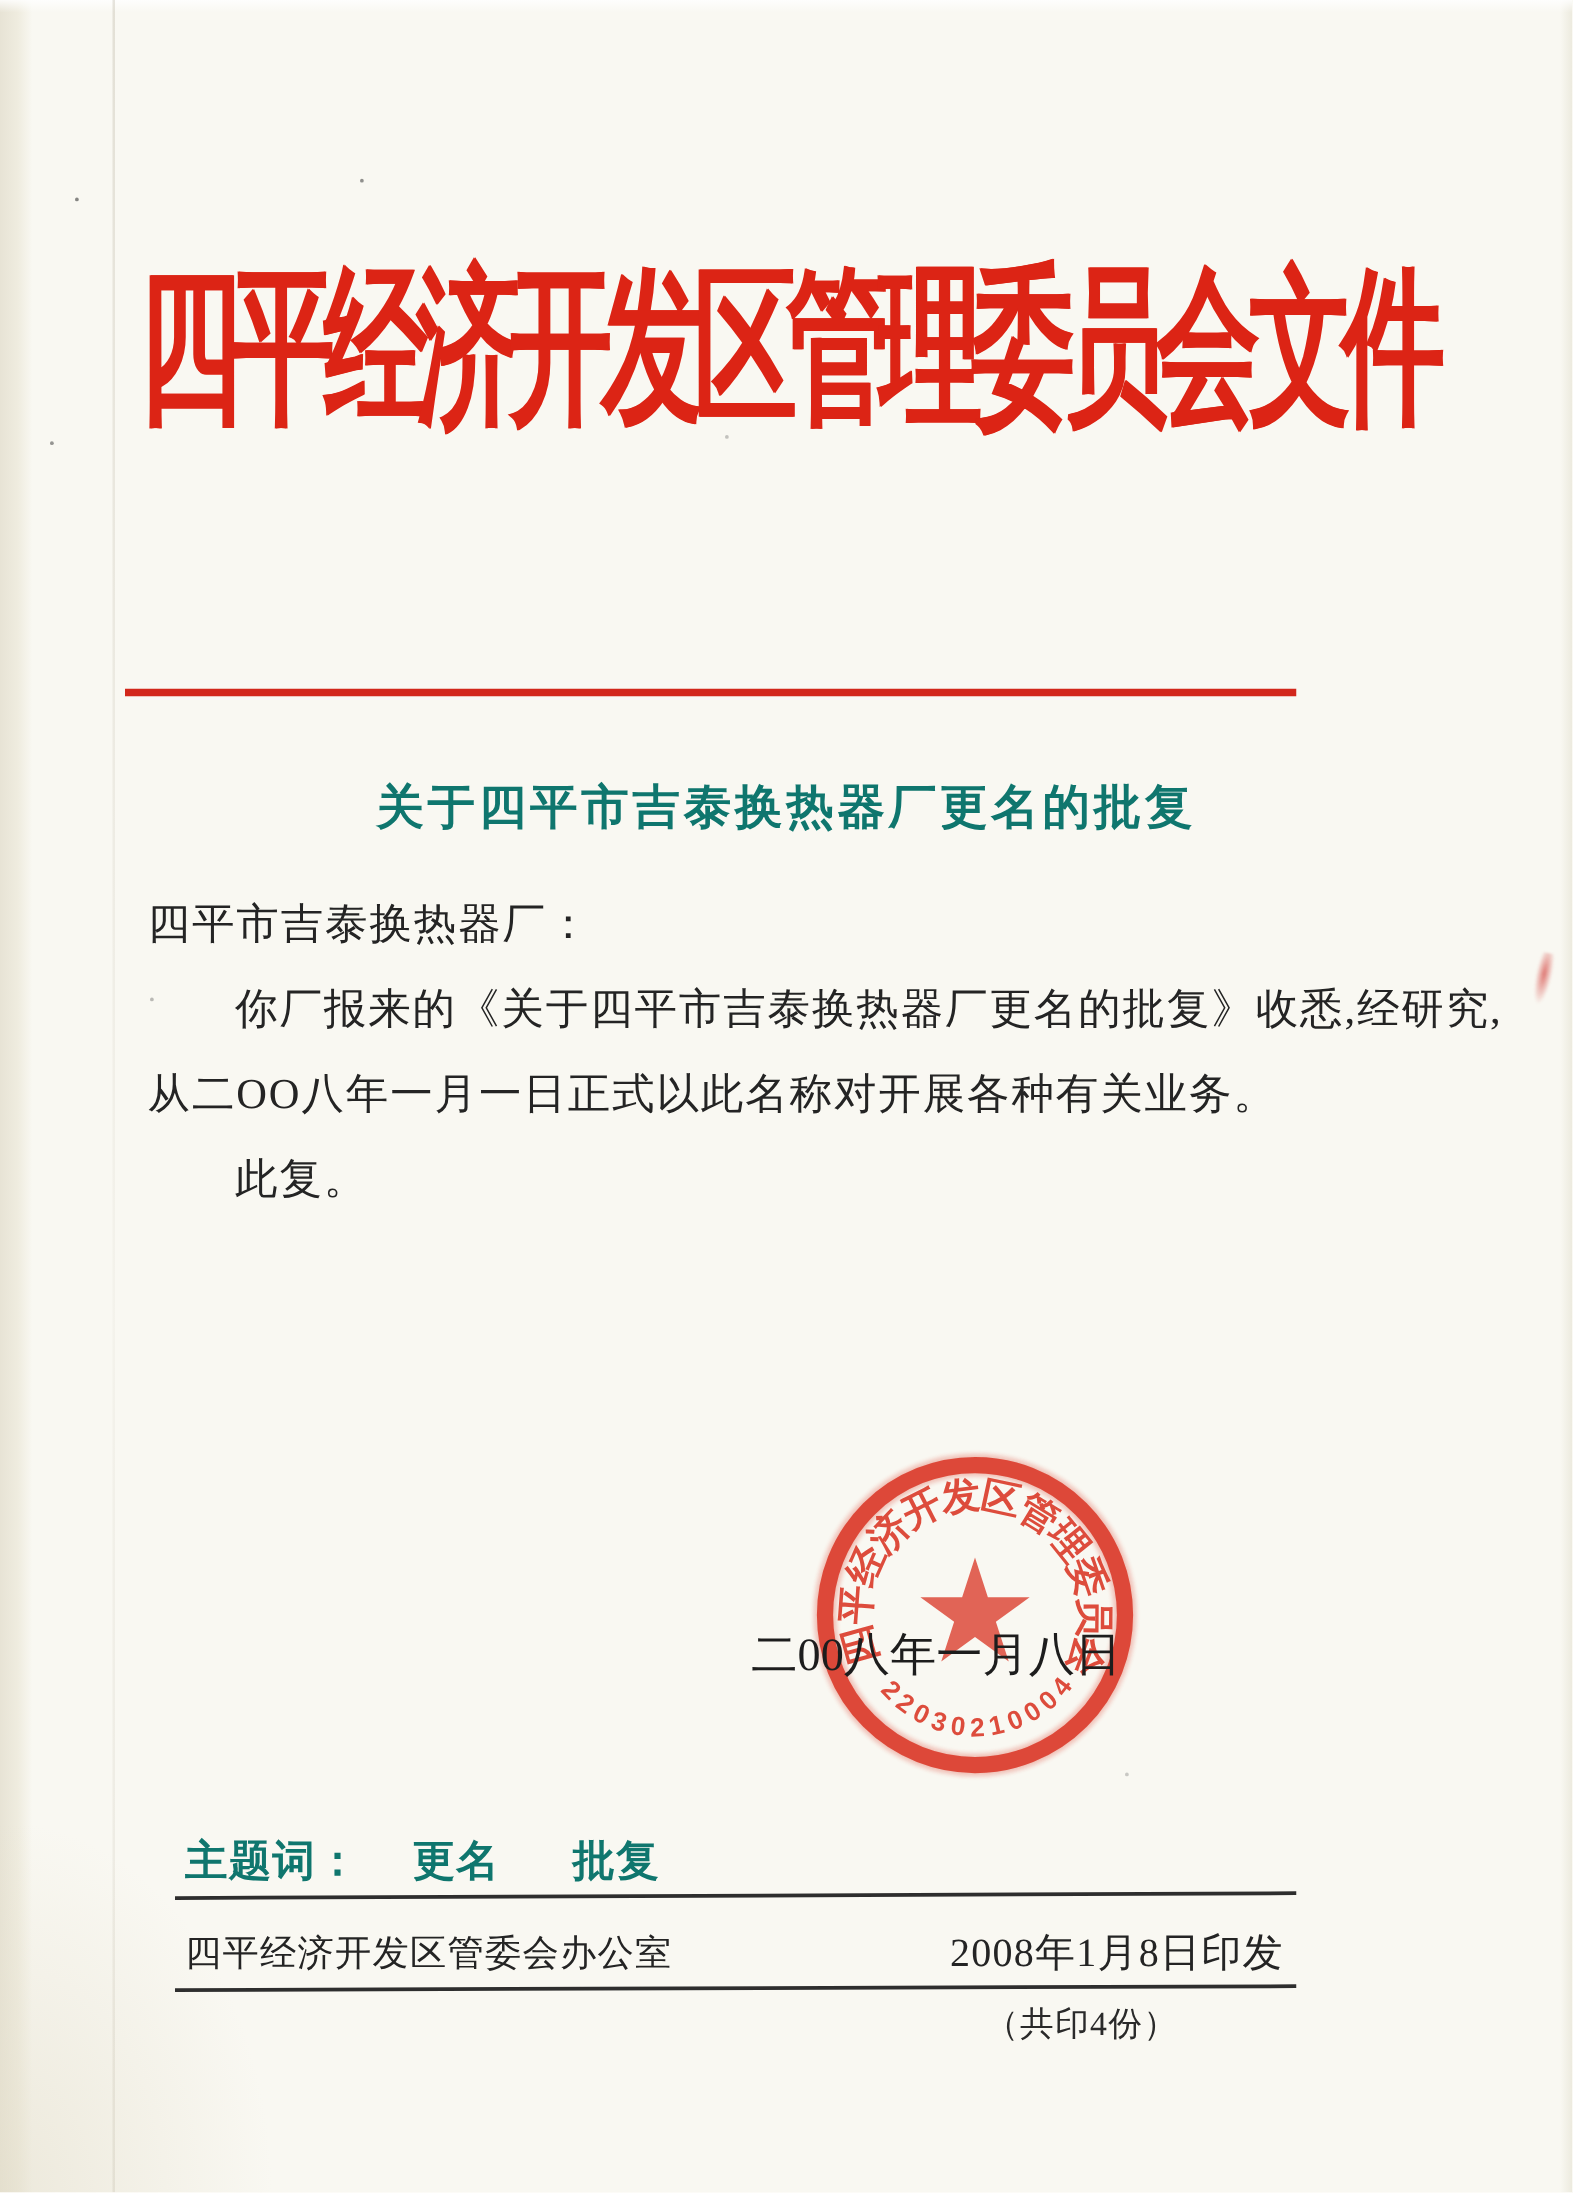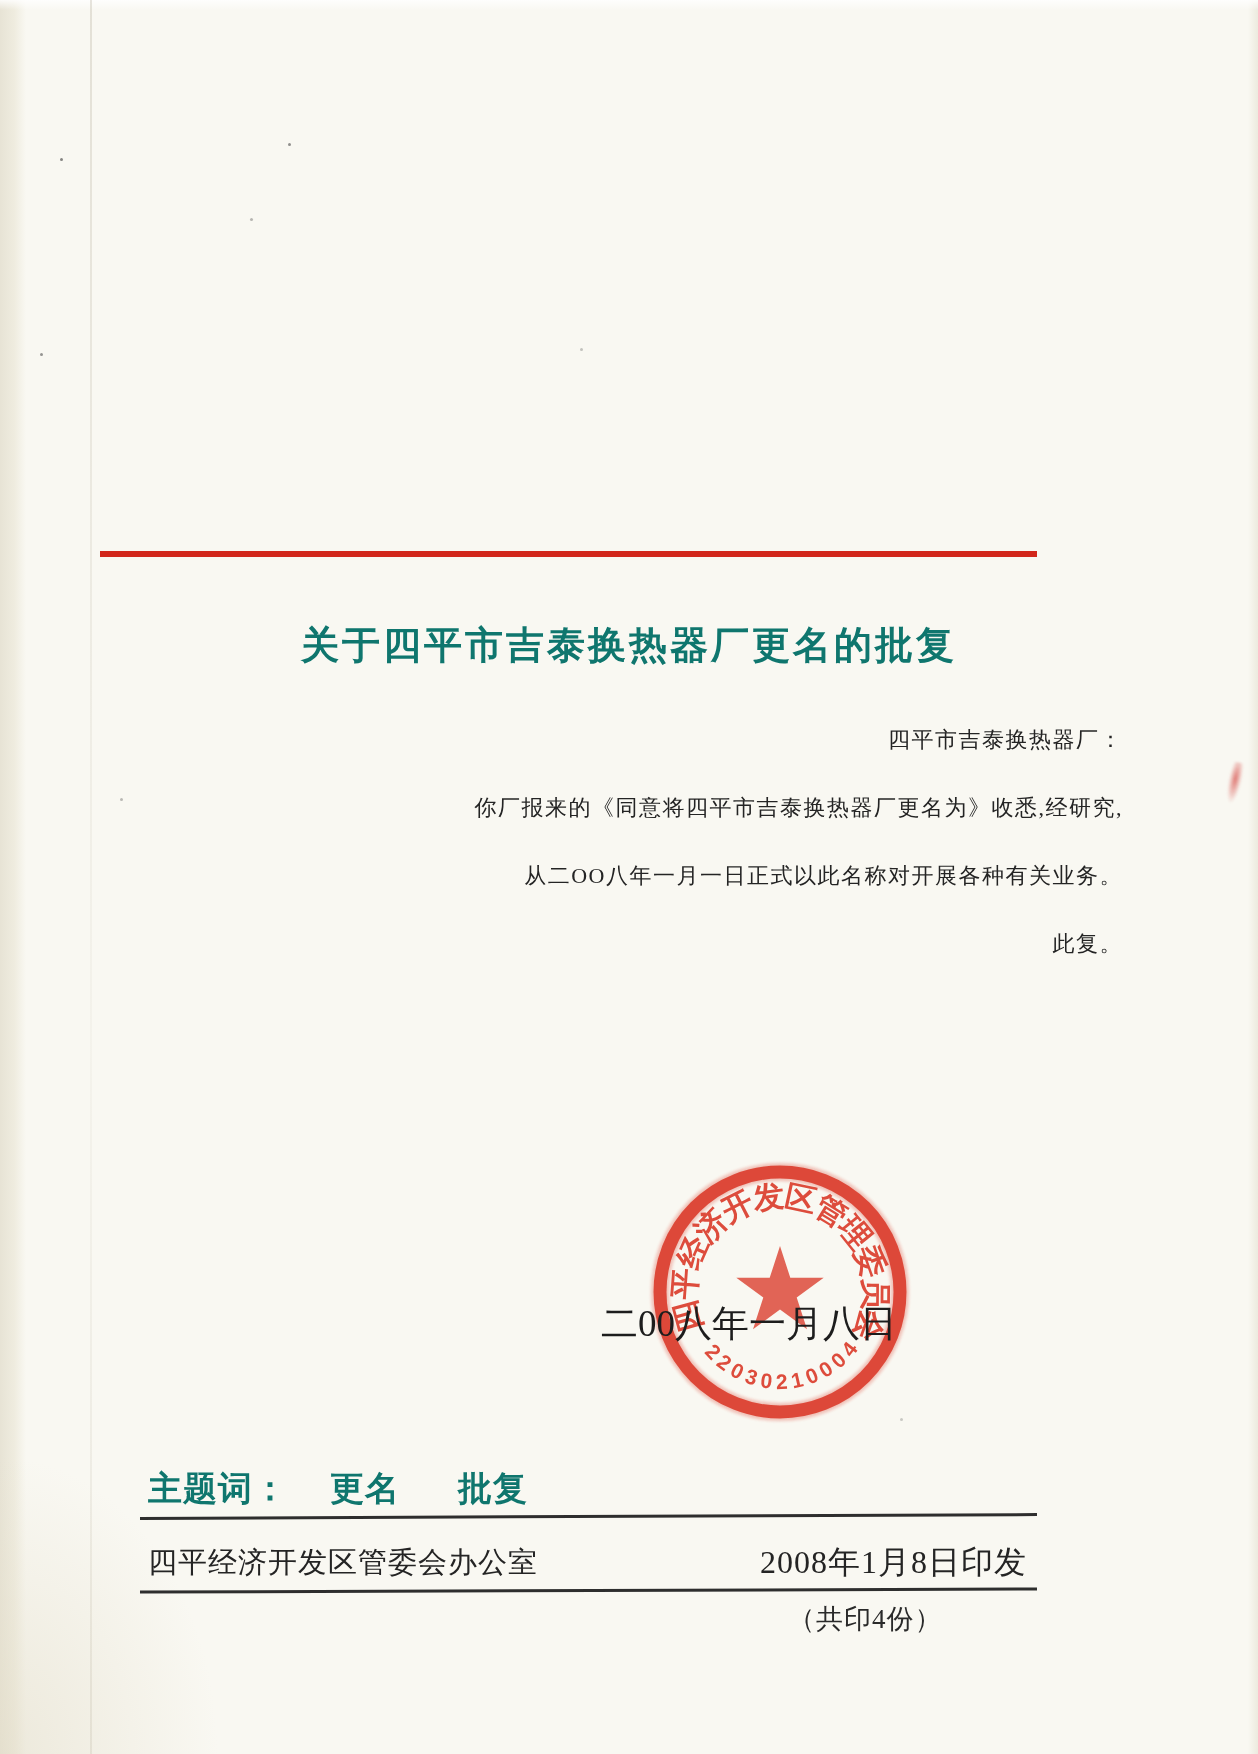--- a/index.html
+++ b/index.html
@@ -43,21 +43,21 @@
   .doc-number{position:absolute;top:458px;left:0;width:100%;text-align:center;
     font-size:30px;letter-spacing:3px;color:#262626;}
   .red-rule{position:absolute;top:551px;left:100px;width:937px;height:6px;background:#d2271b;}
 
   .doc-title{position:absolute;top:620px;left:0;width:100%;text-align:center;
     font-family:"Liberation Sans","DejaVu Sans",sans-serif;
     font-size:38px;font-weight:bold;letter-spacing:3px;color:#0f766e;}
 
   
   .body-block{position:absolute;left:118px;top:706px;width:1005px;
-    font-size:22px;line-height:68px;letter-spacing:1.5px;color:#242424;text-align:right;}
+    font-size:34px;line-height:68px;letter-spacing:1.5px;color:#242424;}
   .body-block .line{white-space:nowrap;}
   .indent{text-indent:70px;}
 
   
   .seal{position:absolute;left:640px;top:1152px;width:280px;height:280px;
     mix-blend-mode:multiply;opacity:.95;}
   
   .doc-date{position:absolute;left:601px;top:1299px;
     font-size:37px;letter-spacing:0px;color:#1d1d1d;white-space:nowrap;}
 
@@ -79,29 +79,32 @@
 <div class="page">
 
   <div class="edge-left"></div>
   <div class="edge-right"></div>
   <div class="edge-top"></div>
   <div class="corner-shade"></div>
   <div class="fold-line"></div>
   <div class="specks"></div>
   <div class="red-smudge"></div>
 
+  <div class="header-red">
+    <span class="inner">四平经济开发区管理委员会文件</span>
+  </div>
 
 
   <div class="red-rule"></div>
 
   <div class="doc-title">关于四平市吉泰换热器厂更名的批复</div>
 
   <div class="body-block">
     <div class="line">四平市吉泰换热器厂：</div>
-    <div class="line indent">你厂报来的《同意将四平市吉泰换热器厂更名为》收悉,经研究,</div>
+    <div class="line indent">你厂报来的《关于四平市吉泰换热器厂更名的批复》收悉,经研究,</div>
     <div class="line">从二OO八年一月一日正式以此名称对开展各种有关业务。</div>
     <div class="line indent">此复。</div>
   </div>
 
   <svg class="seal" viewBox="-140 -140 280 280">
     <defs>
       <filter id="inkblur">
           <feGaussianBlur stdDeviation="1.6"></feGaussianBlur>
         </filter>
       <path id="arcTop" d="M -77.0 35.9 A 85 85 0 1 1 77.0 35.9" fill="none"></path>

